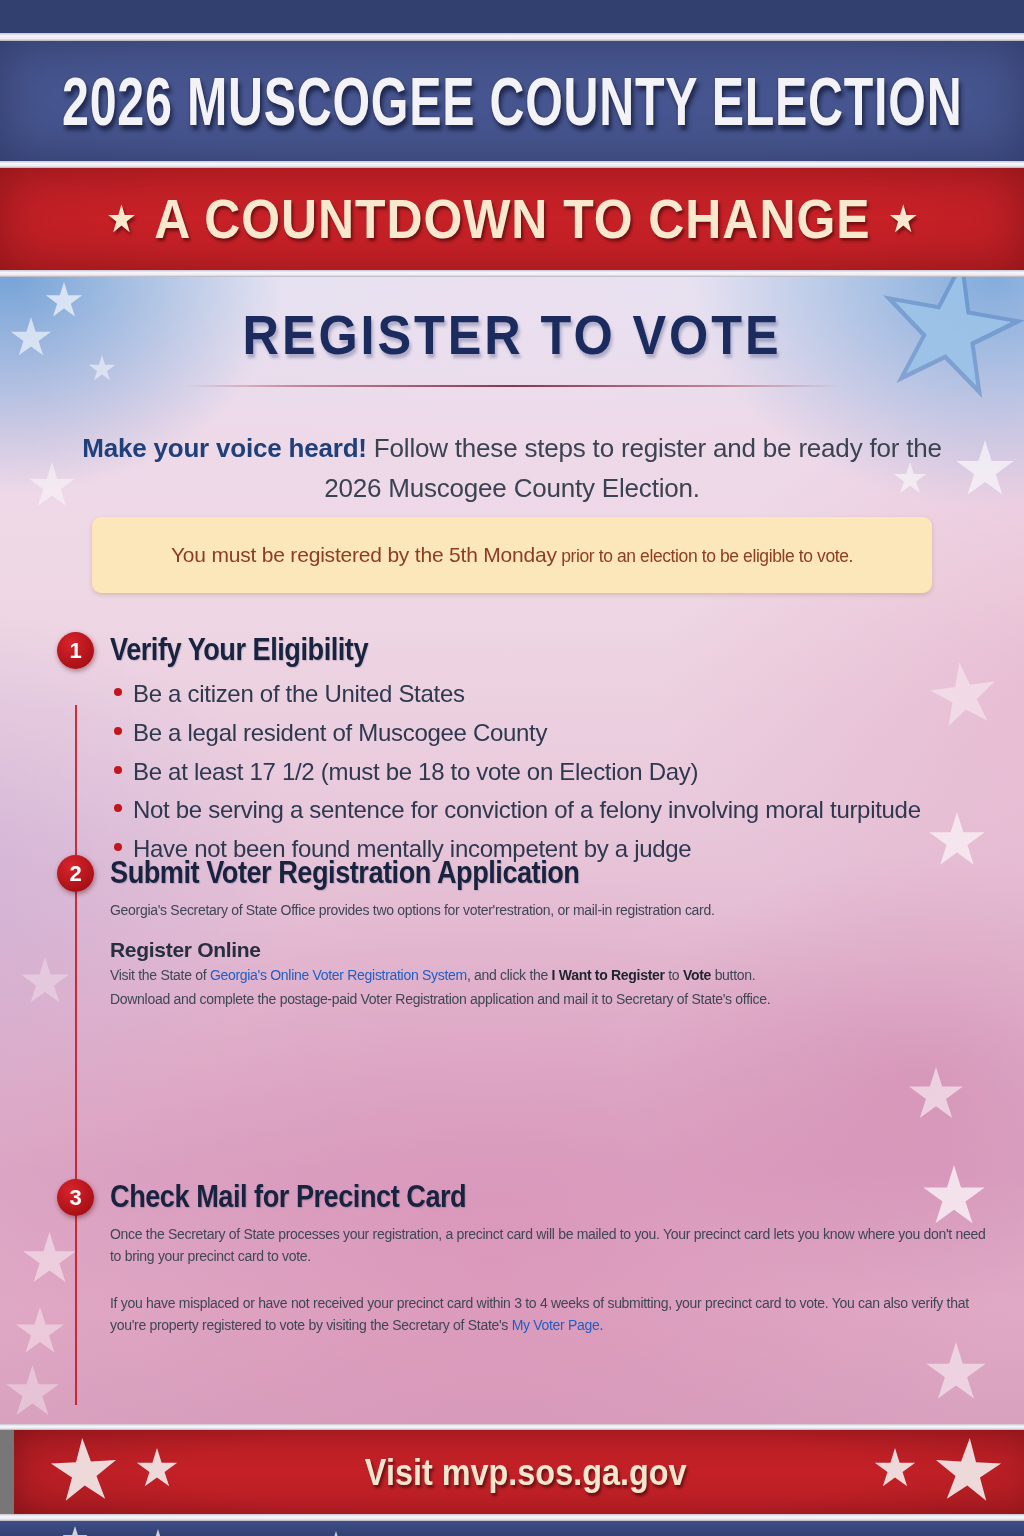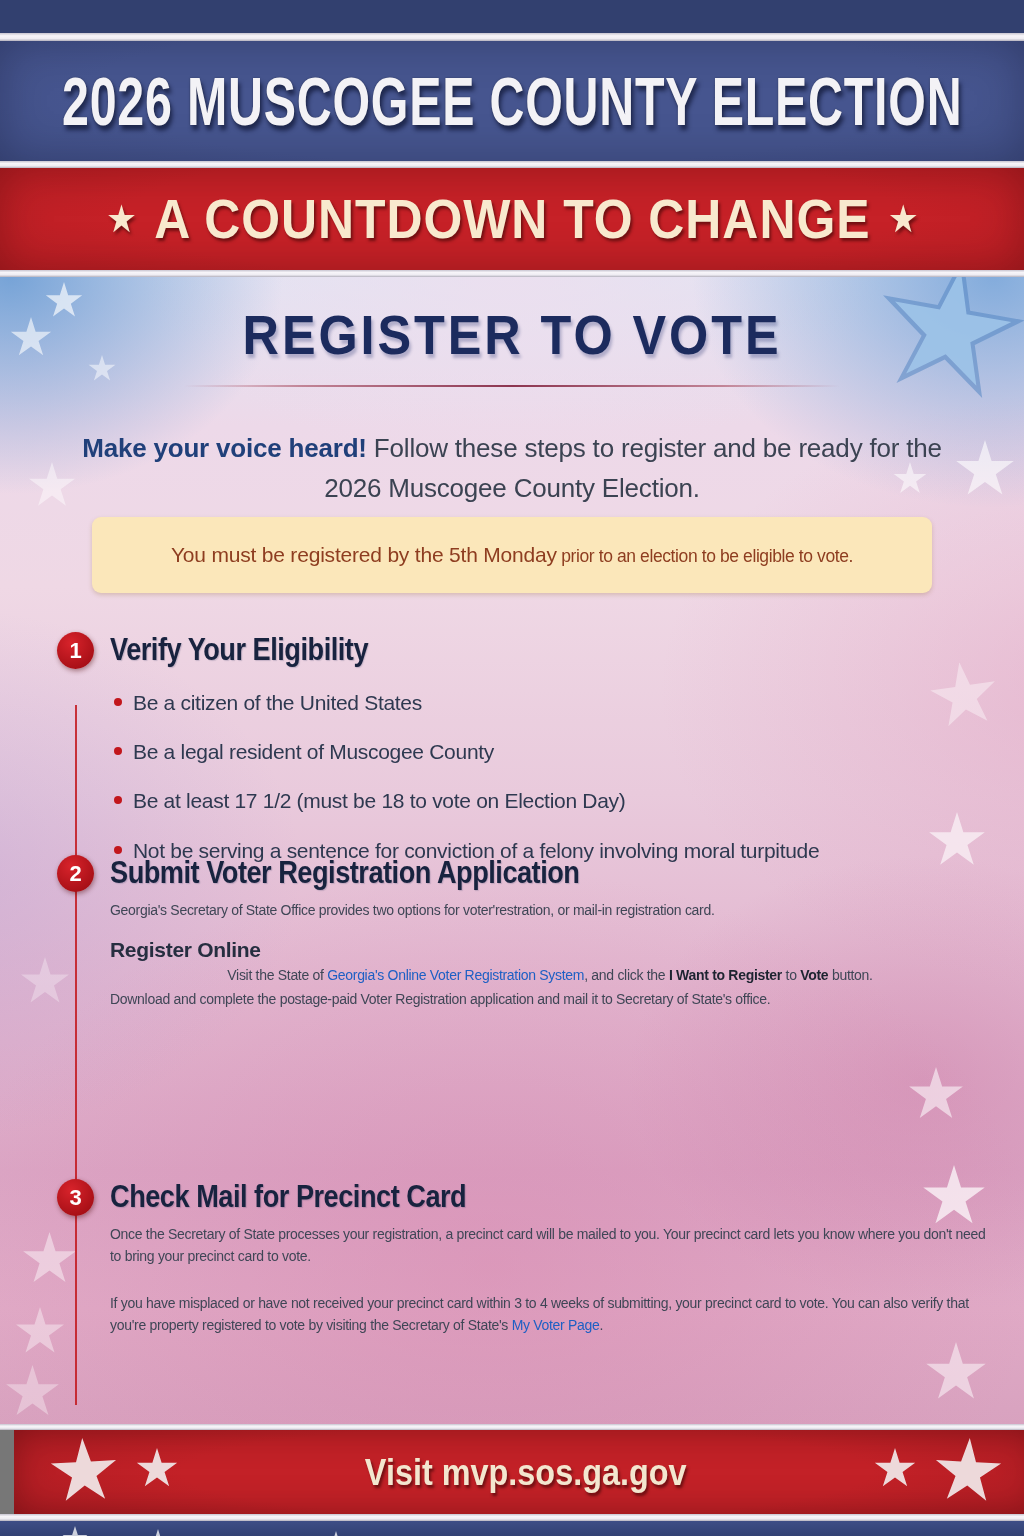--- a/index.html
+++ b/index.html
@@ -62,22 +62,22 @@
   .step{position:absolute;left:57px;width:930px;z-index:1;}
   .step-1{top:355px;} .step-2{top:578px;} .step-3{top:902px;}
   .step-circle{position:absolute;left:0;top:0;width:37px;height:37px;border-radius:50%;
     background:radial-gradient(circle at 38% 30%,#d8232b,#a60f16 78%);
     color:#fff;font-size:22px;font-weight:700;display:flex;align-items:center;justify-content:center;
     box-shadow:1px 2px 5px rgba(80,10,10,.45);}
   .step-title{margin:2px 0 0 53px;font-size:28px;font-weight:700;color:#18233f;letter-spacing:-0.5px;
     transform:scale(.97,1.1);transform-origin:left center;text-shadow:1px 1px 1px rgba(40,50,90,.2);}
   .step-content{margin-left:53px;}
   .bullets{list-style:none;margin:14px 0 0;padding:0;}
-  .bullets li{position:relative;padding-left:23px;margin-bottom:10px;font-size:21px;line-height:1.2;
-    color:#2e3950;letter-spacing:-0.3px;margin-top:24px;}
+  .bullets li{position:relative;padding-left:23px;margin-bottom:10px;font-size:24px;line-height:1.2;
+    color:#2e3950;letter-spacing:-0.3px;}
   .bullets li::before{content:'';position:absolute;left:4px;top:8px;width:8px;height:8px;border-radius:50%;background:#c2161c;}
   .para{margin:10px 0 0;width:880px;font-size:14px;line-height:1.58;color:#3f4656;letter-spacing:-0.3px;}
   .sub-head{margin:17px 0 1px;font-size:21px;font-weight:700;color:#262e40;letter-spacing:-0.3px;}
   .para .b{font-weight:700;color:#1d2430;}
   a.link{color:#1d5fc4;text-decoration:none;cursor:pointer;}
   .para-gap{margin-top:25px;}
   
   .band-footer{height:84px;background:radial-gradient(120% 190% at 50% 50%,#c32127 28%,#a01920 62%,#581016 100%);
     display:flex;align-items:center;justify-content:center;box-shadow:inset 0 0 35px rgba(40,0,0,.35);margin-left:14px;}
   .footer-text{font-size:36px;font-weight:700;color:#f3e6cf;white-space:nowrap;
@@ -142,31 +142,32 @@
 
     <div class="step step-1">
       <div class="step-circle">1</div>
       <div class="step-title">Verify Your Eligibility</div>
       <div class="step-content">
         <ul class="bullets">
           <li>Be a citizen of the United States</li>
           <li>Be a legal resident of Muscogee County</li>
           <li>Be at least 17 1/2 (must be 18 to vote on Election Day)</li>
           <li>Not be serving a sentence for conviction of a felony involving moral turpitude</li>
+          <li>Have not been found mentally incompetent by a judge</li>
         </ul>
       </div>
     </div>
 
     <div class="step step-2">
       <div class="step-circle">2</div>
       <div class="step-title">Submit Voter Registration Application</div>
       <div class="step-content">
         <p class="para">Georgia's Secretary of State Office provides two options for voter'restration, or mail-in registration card.</p>
         <h4 class="sub-head">Register Online</h4>
-        <p class="para" style="margin-top:2px;text-align:center;"><span>Visit the State of </span><a class="link">Georgia's Online Voter Registration System</a><span>, and click the </span><span class="b">I Want to Register</span><span> to </span><span class="b">Vote</span><span> button.</span></p>
+        <p class="para" style="margin-top:2px;"><span>Visit the State of </span><a class="link">Georgia's Online Voter Registration System</a><span>, and click the </span><span class="b">I Want to Register</span><span> to </span><span class="b">Vote</span><span> button.</span></p>
         <p class="para" style="margin-top:2px;">Download and complete the postage-paid Voter Registration application and mail it to Secretary of State's office.</p>
       </div>
     </div>
 
     <div class="step step-3">
       <div class="step-circle">3</div>
       <div class="step-title">Check Mail for Precinct Card</div>
       <div class="step-content">
         <p class="para">Once the Secretary of State processes your registration, a precinct card will be mailed to you. Your precinct card lets you know where you don't need to bring your precinct card to vote.</p>
         <p class="para para-gap"><span>If you have misplaced or have not received your precinct card within 3 to 4 weeks of submitting, your precinct card to vote. You can also verify that you're property registered to vote by visiting the Secretary of State's </span><a class="link">My Voter Page</a><span>.</span></p>

